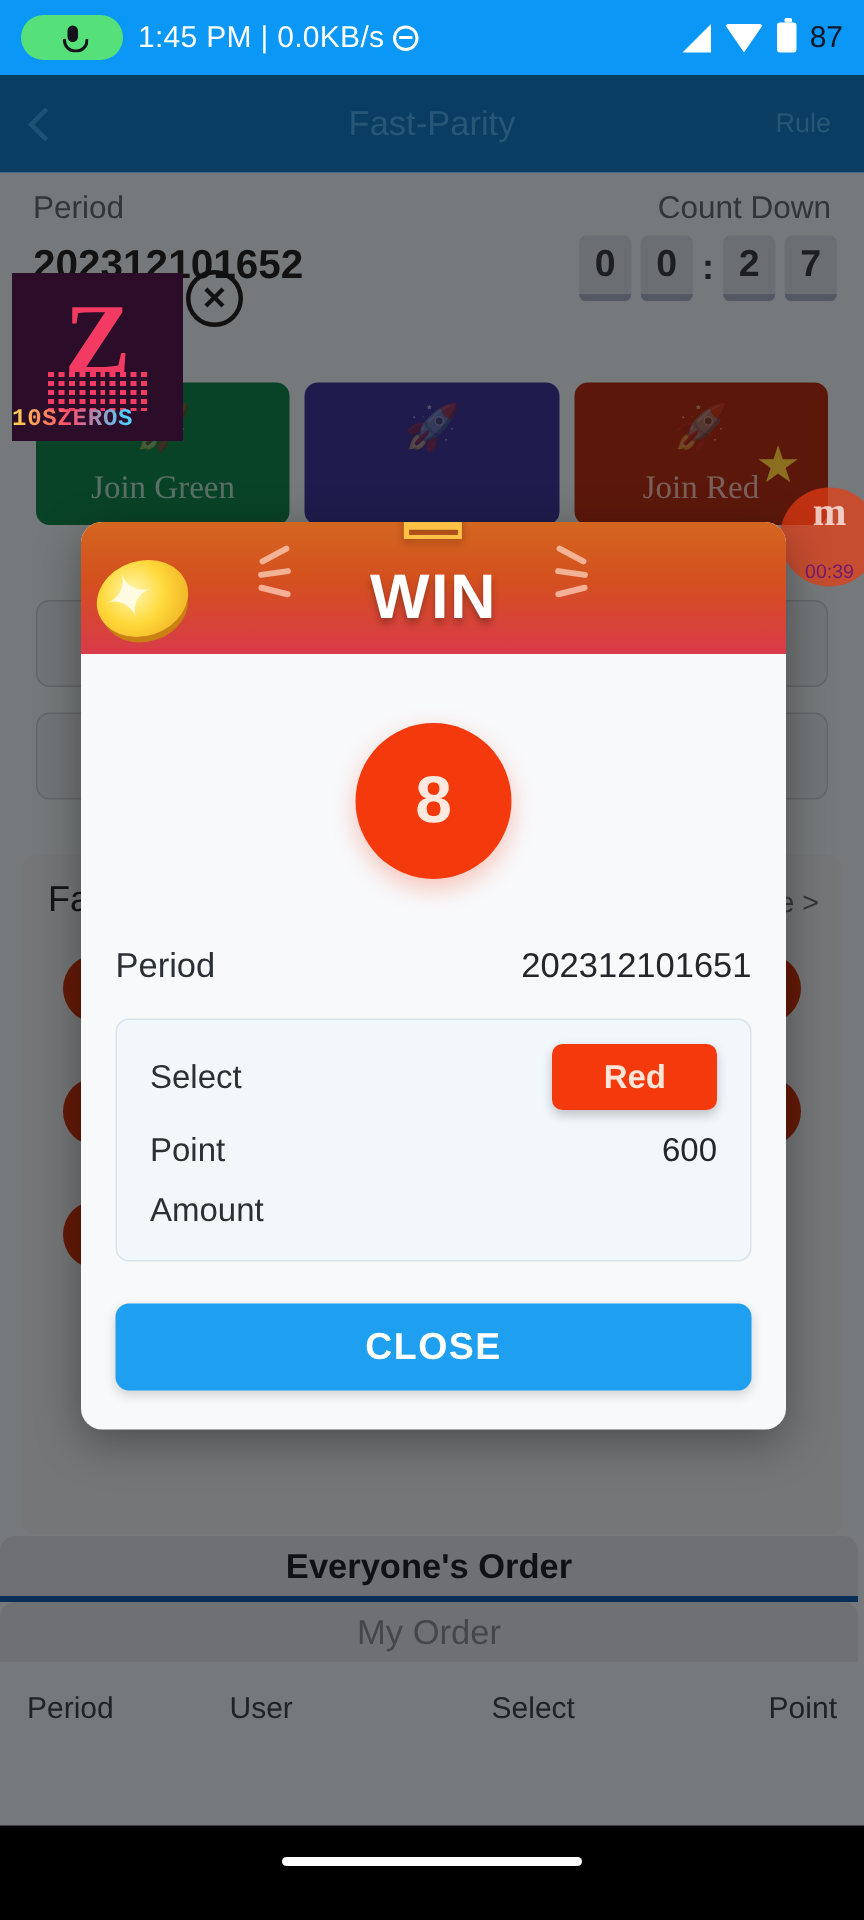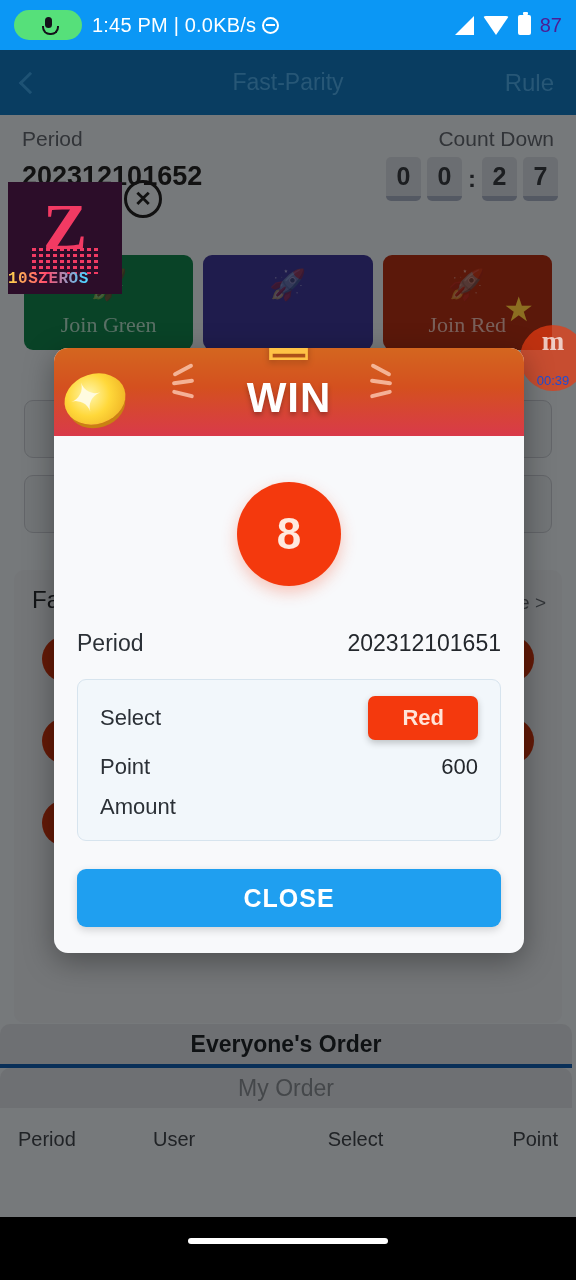--- a/index.html
+++ b/index.html
@@ -34,39 +34,39 @@
   .dnd-icon{
     display:inline-block; width:17px; height:17px; border:2px solid #fff;
     border-radius:50%; position:relative; vertical-align:-3px; margin-left:6px;
   }
   .dnd-icon::after{ content:""; position:absolute; left:2px; top:5.5px; width:9px; height:2px; background:#fff; }
   .status-right{ margin-left:auto; display:flex; align-items:center; gap:9px; }
   .sig-icon{ width:0; height:0; border-left:19px solid transparent; border-bottom:19px solid #fff; }
   .wifi-icon{ width:0; height:0; border-left:13px solid transparent; border-right:13px solid transparent; border-top:19px solid #fff; border-radius:3px;}
   .batt-icon{ width:13px; height:20px; border:2.5px solid #fff; border-radius:2px; background:#fff; position:relative; }
   .batt-icon::before{ content:""; position:absolute; left:3px; top:-5px; width:5px; height:3px; background:#fff; border-radius:1px;}
-  .batt-num{ color:#4c1d95; font-size:20px;text-align:right; }
+  .batt-num{ color:#0f172a; font-size:20px;text-align:right; }
 
   
   .appbar{
     position:absolute; left:0; top:50px; width:576px; height:65px;
     background:#0e5e96; display:flex; align-items:center; z-index:30;
   }
   .back-chevron{
     width:54px; height:65px; display:flex; align-items:center; justify-content:center;
   }
   .back-chevron span{
     display:block; width:16px; height:16px; border-left:3px solid #2e7fb3; border-bottom:3px solid #2e7fb3;
     transform:rotate(45deg); margin-left:6px;
   }
   .appbar-title{
     position:absolute; left:0; right:0; text-align:center; color:#3d86b6;
     font-size:23px; font-weight:400; pointer-events:none;
   }
-  .appbar-rule{ margin-left:auto; margin-right:22px; color:#3d86b6; font-size:24px; }
+  .appbar-rule{ margin-left:auto; margin-right:22px; color:#3d86b6; font-size:18px; }
 
   
   .page{
     position:absolute; left:0; top:115px; width:576px; height:1118px;
     background:#d8dce0; z-index:5;
   }
   .dim{
     position:absolute; left:0; top:115px; width:576px; height:1118px;
     background:rgba(0,0,0,.45); z-index:20;
   }
@@ -164,21 +164,21 @@
     border:3px solid #111; border-radius:50%;
     display:flex; align-items:center; justify-content:center;
     font-size:21px; color:#111; font-weight:bold; background:transparent;
   }
   .float-timer{
     position:absolute; right:-10px; top:325px; width:66px; height:66px; border-radius:50%;
     background:rgba(230,60,20,.72); z-index:60;
     display:flex; flex-direction:column; align-items:center; justify-content:center;
   }
   .ft-m{ font-size:27px; color:rgba(255,255,255,.72); font-weight:bold; font-family:"Liberation Serif",serif; line-height:1;}
-  .ft-time{ font-size:13px; color:#1d4ed8; margin-top:18px; }
+  .ft-time{ font-size:13px; color:#701a75; margin-top:18px; }
 
   
   .modal{
     position:absolute; left:54px; top:348px; width:470px;
     background:#f8f9fb; border-radius:14px; z-index:80; overflow:hidden;
     box-shadow:0 8px 30px rgba(0,0,0,.35);
   }
   .modal-head{
     position:relative; height:88px;
     background:linear-gradient(180deg,#d4661f 0%, #d4501f 45%, #d93a4a 100%);

